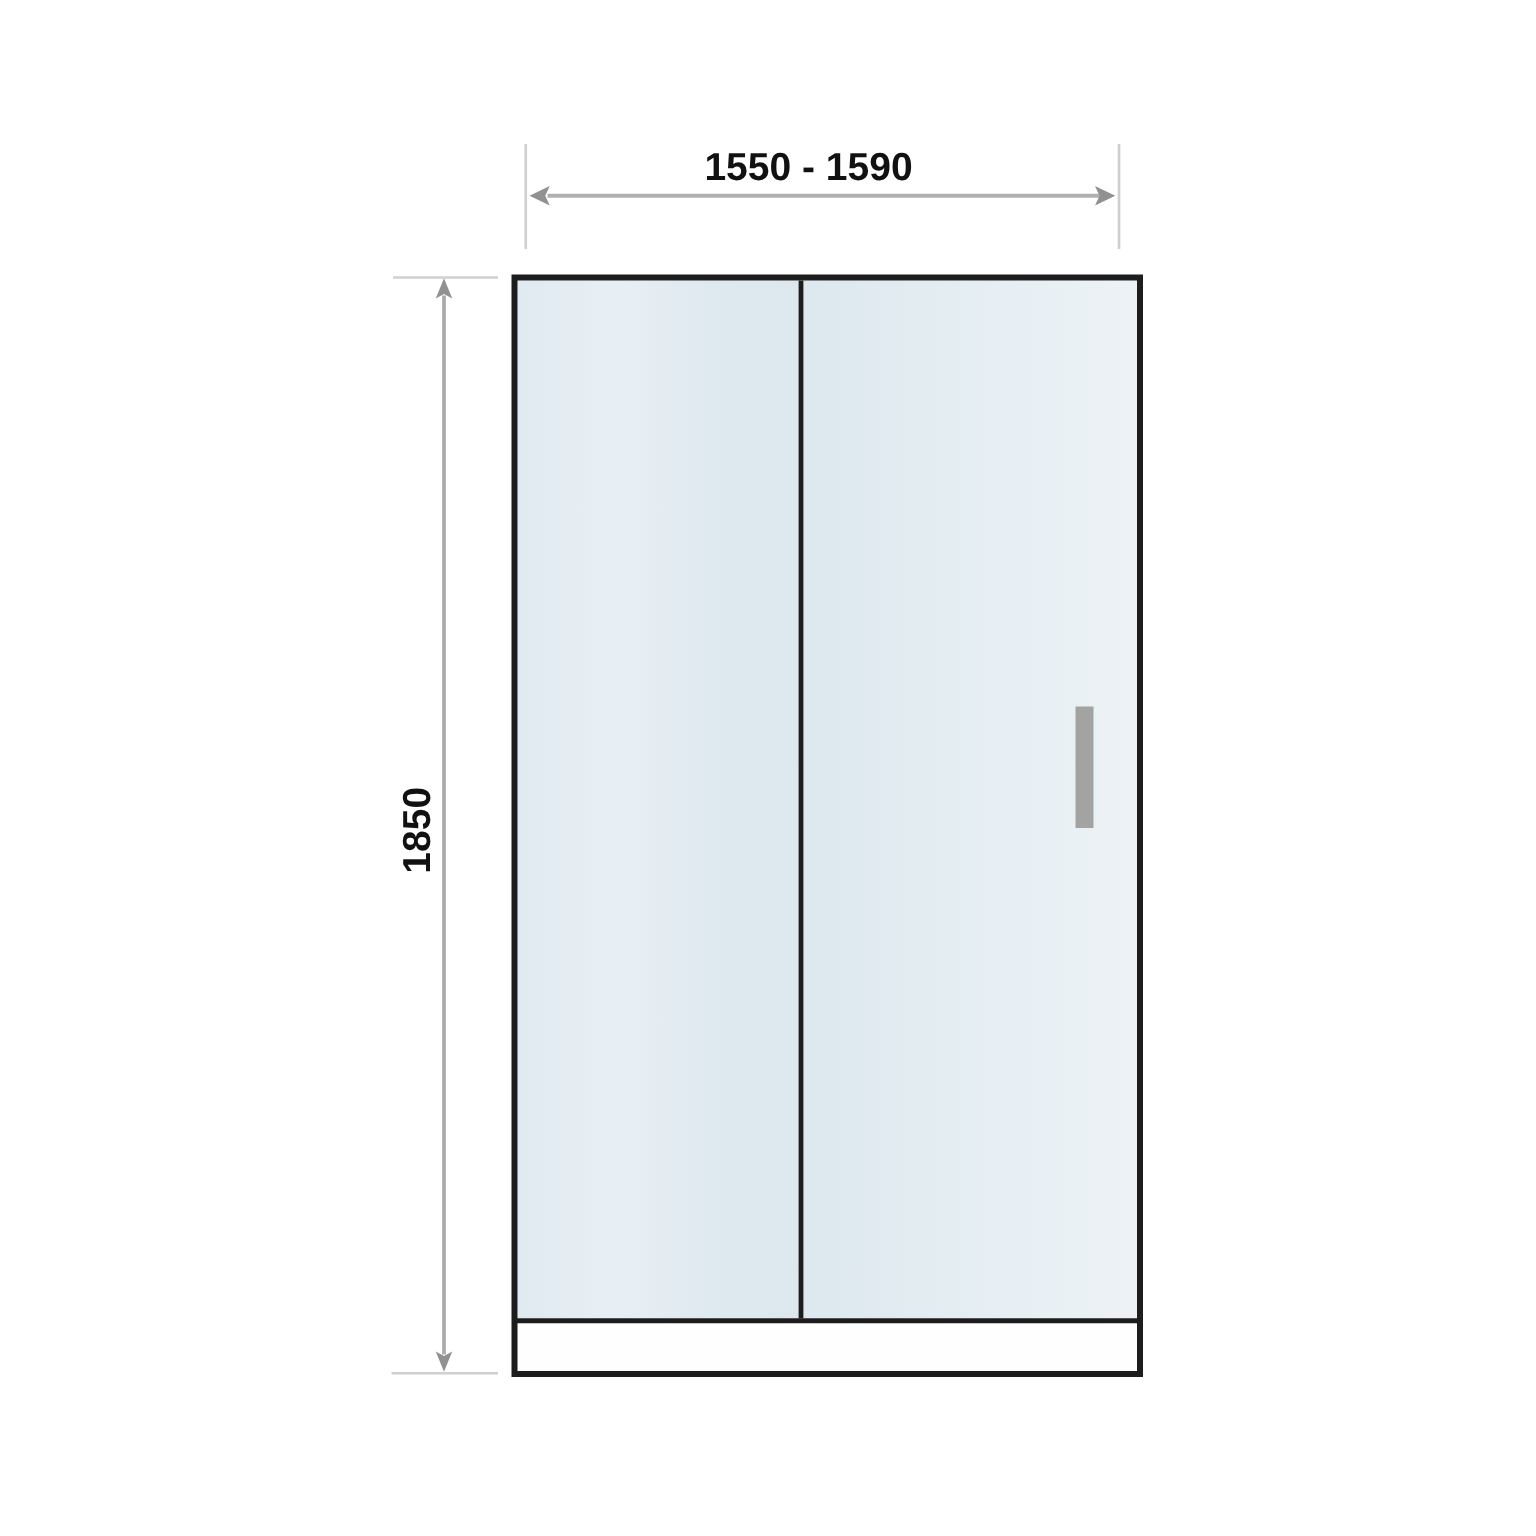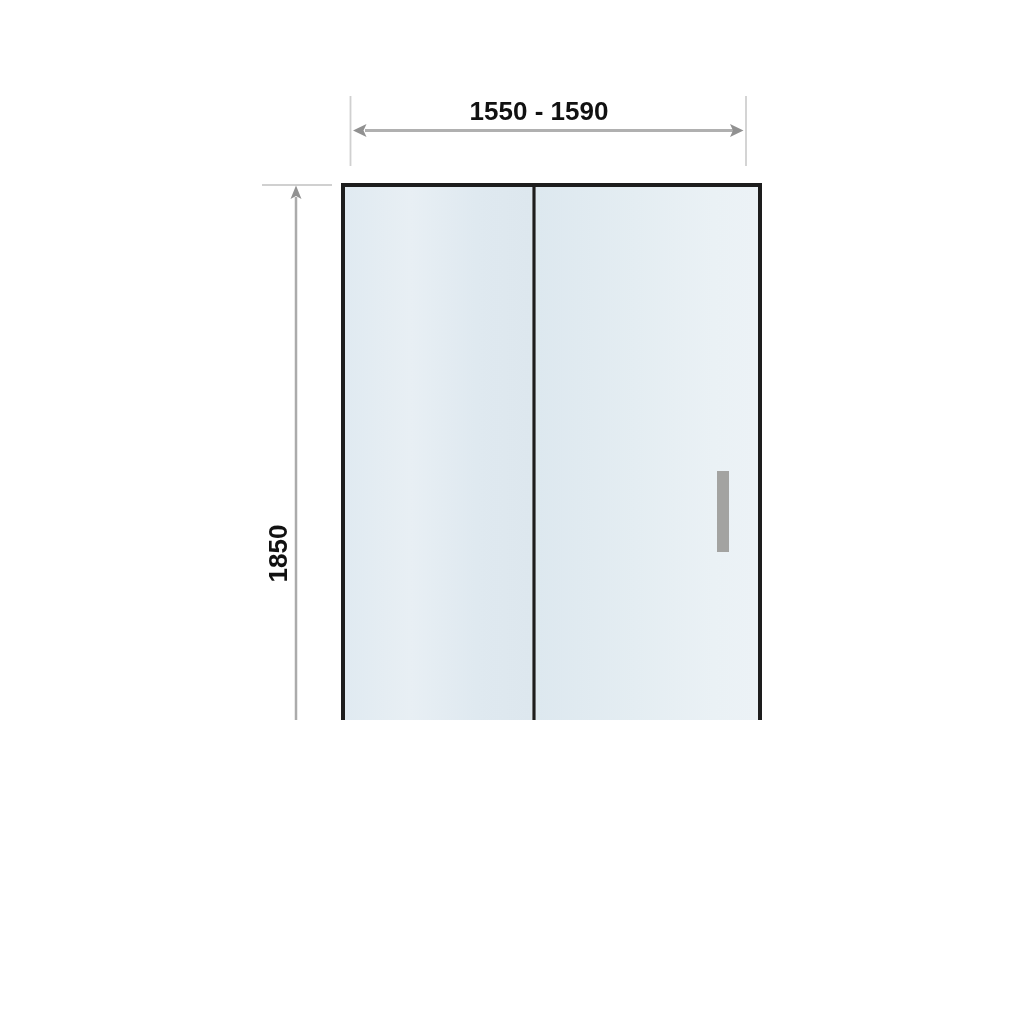--- a/index.html
+++ b/index.html
@@ -1,16 +1,16 @@
 <!DOCTYPE html>
 <html><head>
 <meta charset="utf-8">
 <style>
   html,body{margin:0;padding:0;background:#ffffff;}
-  .wrap{width:1024px;height:720px;position:relative;background:#1d4ed8;overflow:hidden;}
+  .wrap{width:1024px;height:1024px;position:relative;background:#1d4ed8;overflow:hidden;}
   svg{display:block;filter:blur(0.4px);}
   text{font-family:"Liberation Sans", sans-serif;}
 </style>
 </head>
 <body>
 <div class="wrap">
 <svg width="1024" height="1024" viewBox="0 0 1024 1024" xmlns="http://www.w3.org/2000/svg">
   <defs>
     <linearGradient id="glassL" x1="0" y1="0" x2="1" y2="0">
       <stop offset="0" stop-color="#e0eaf1"></stop>

